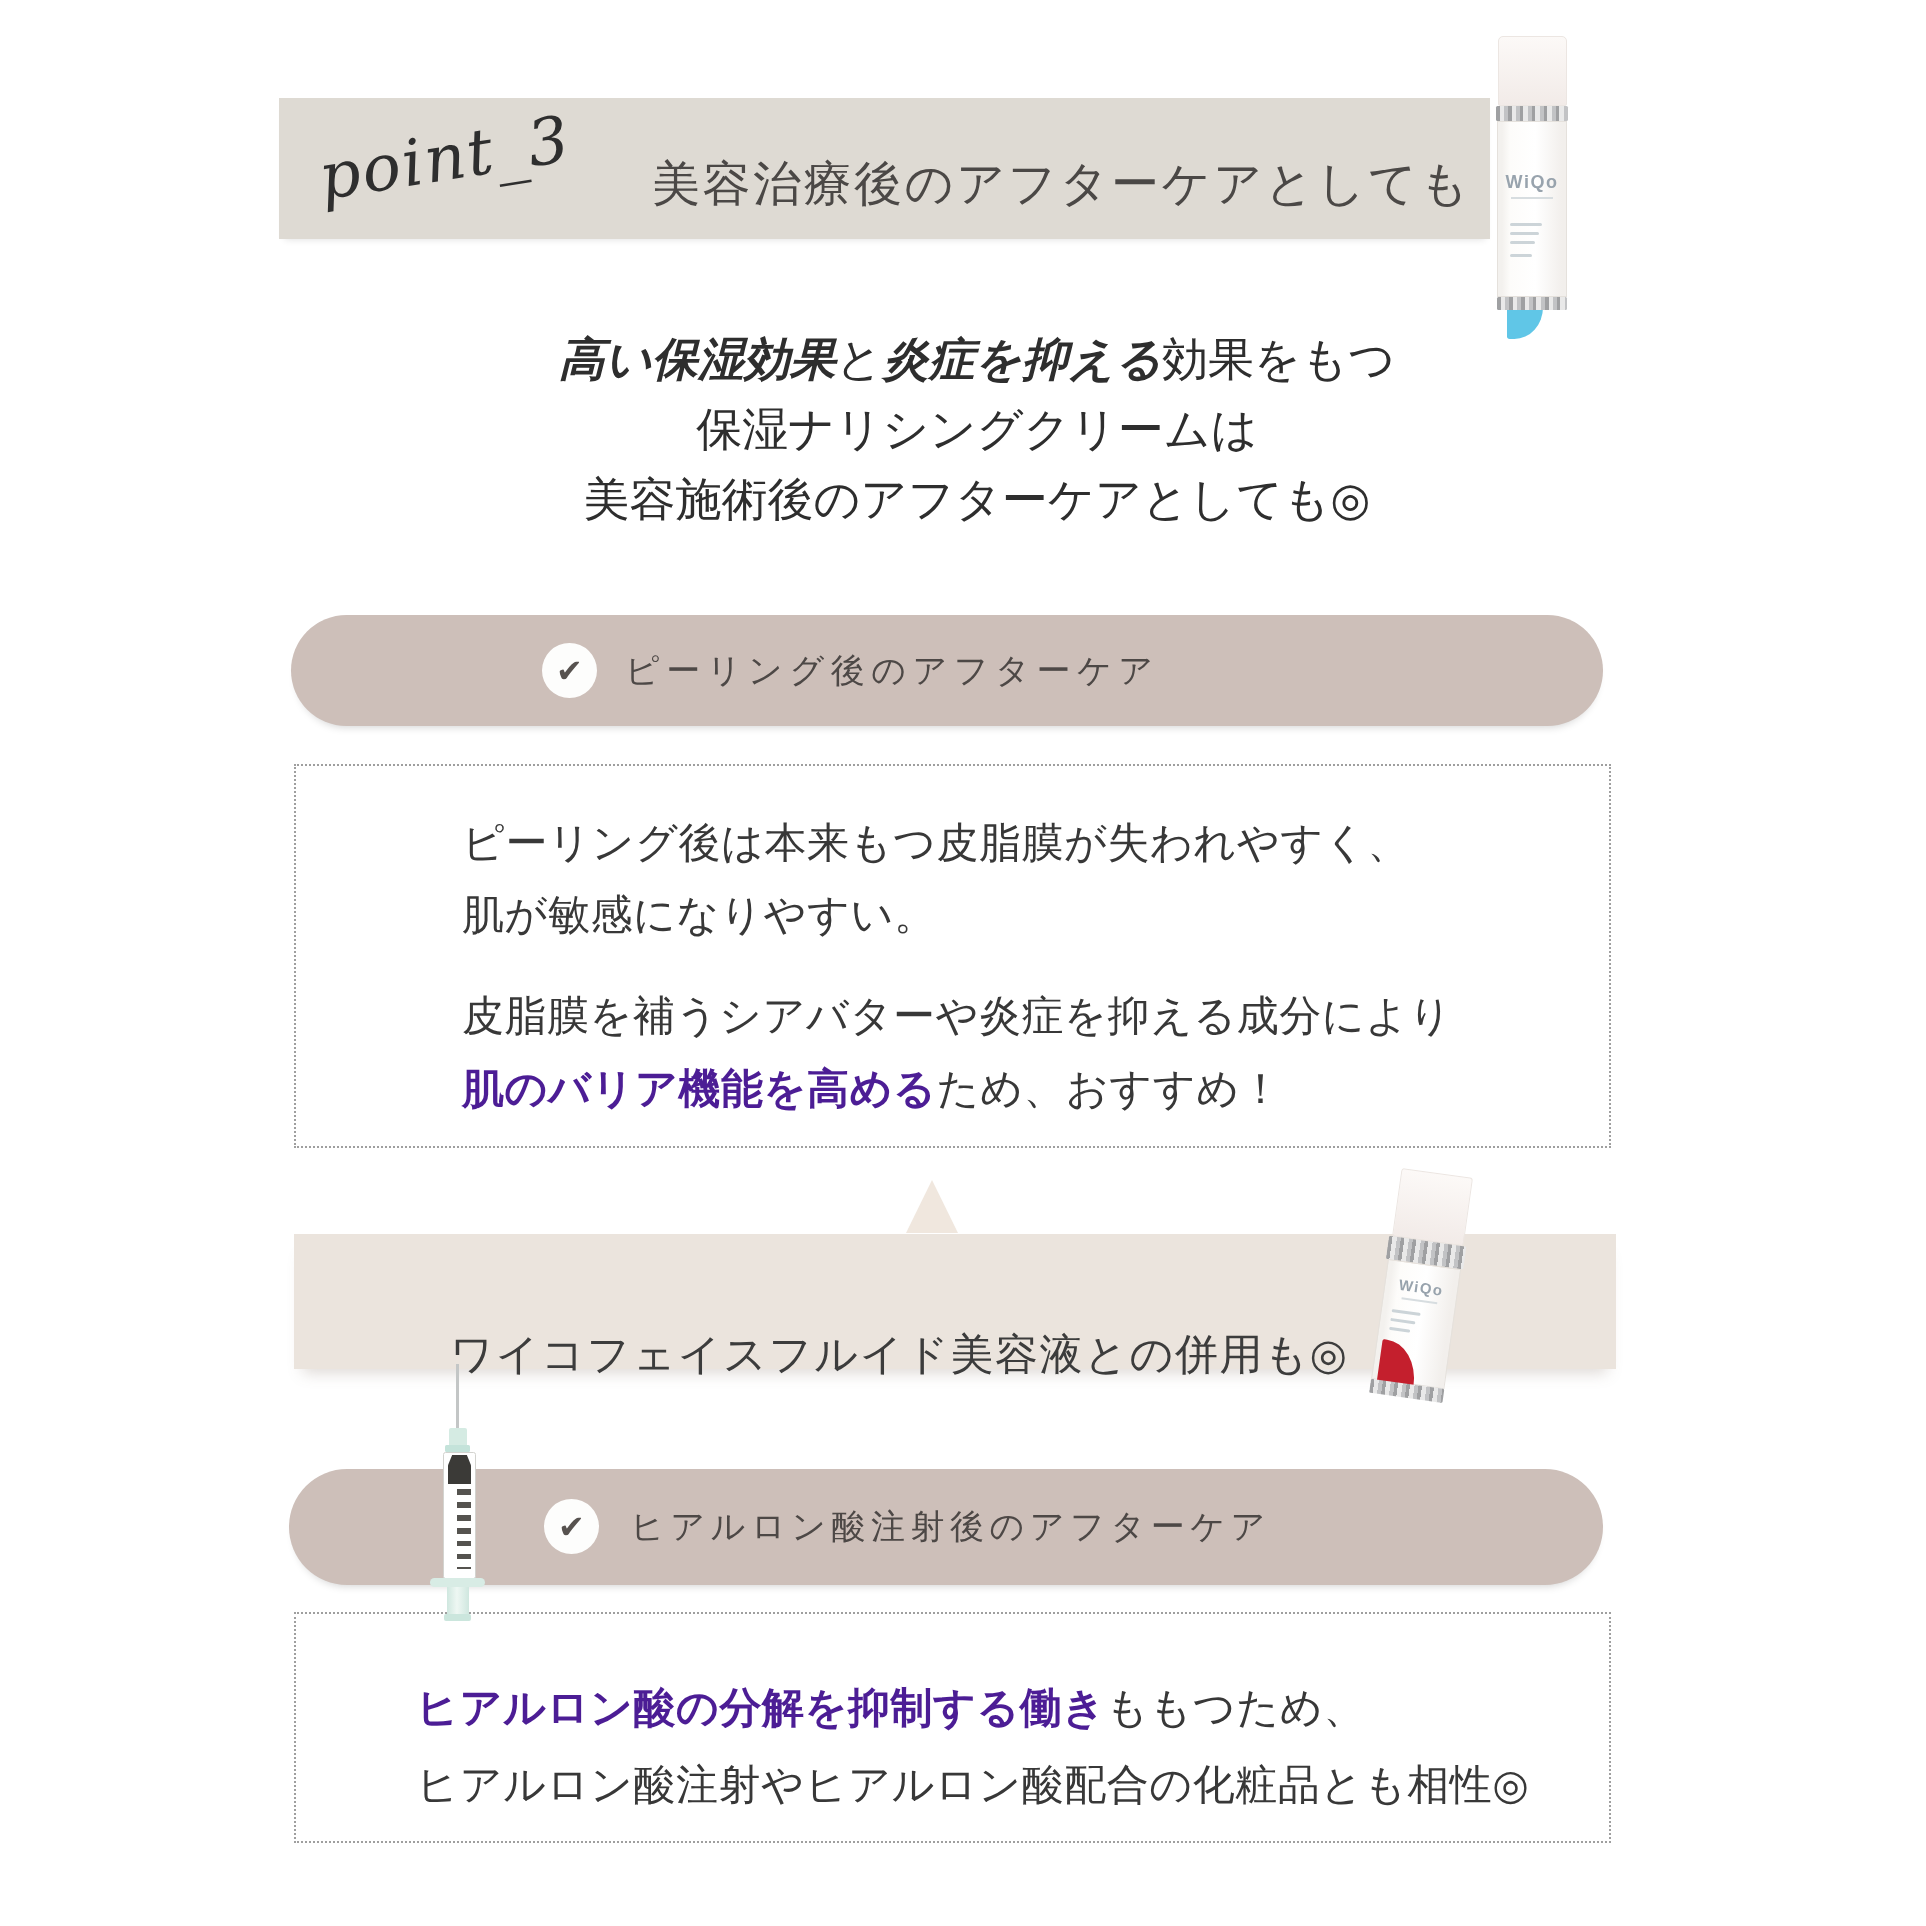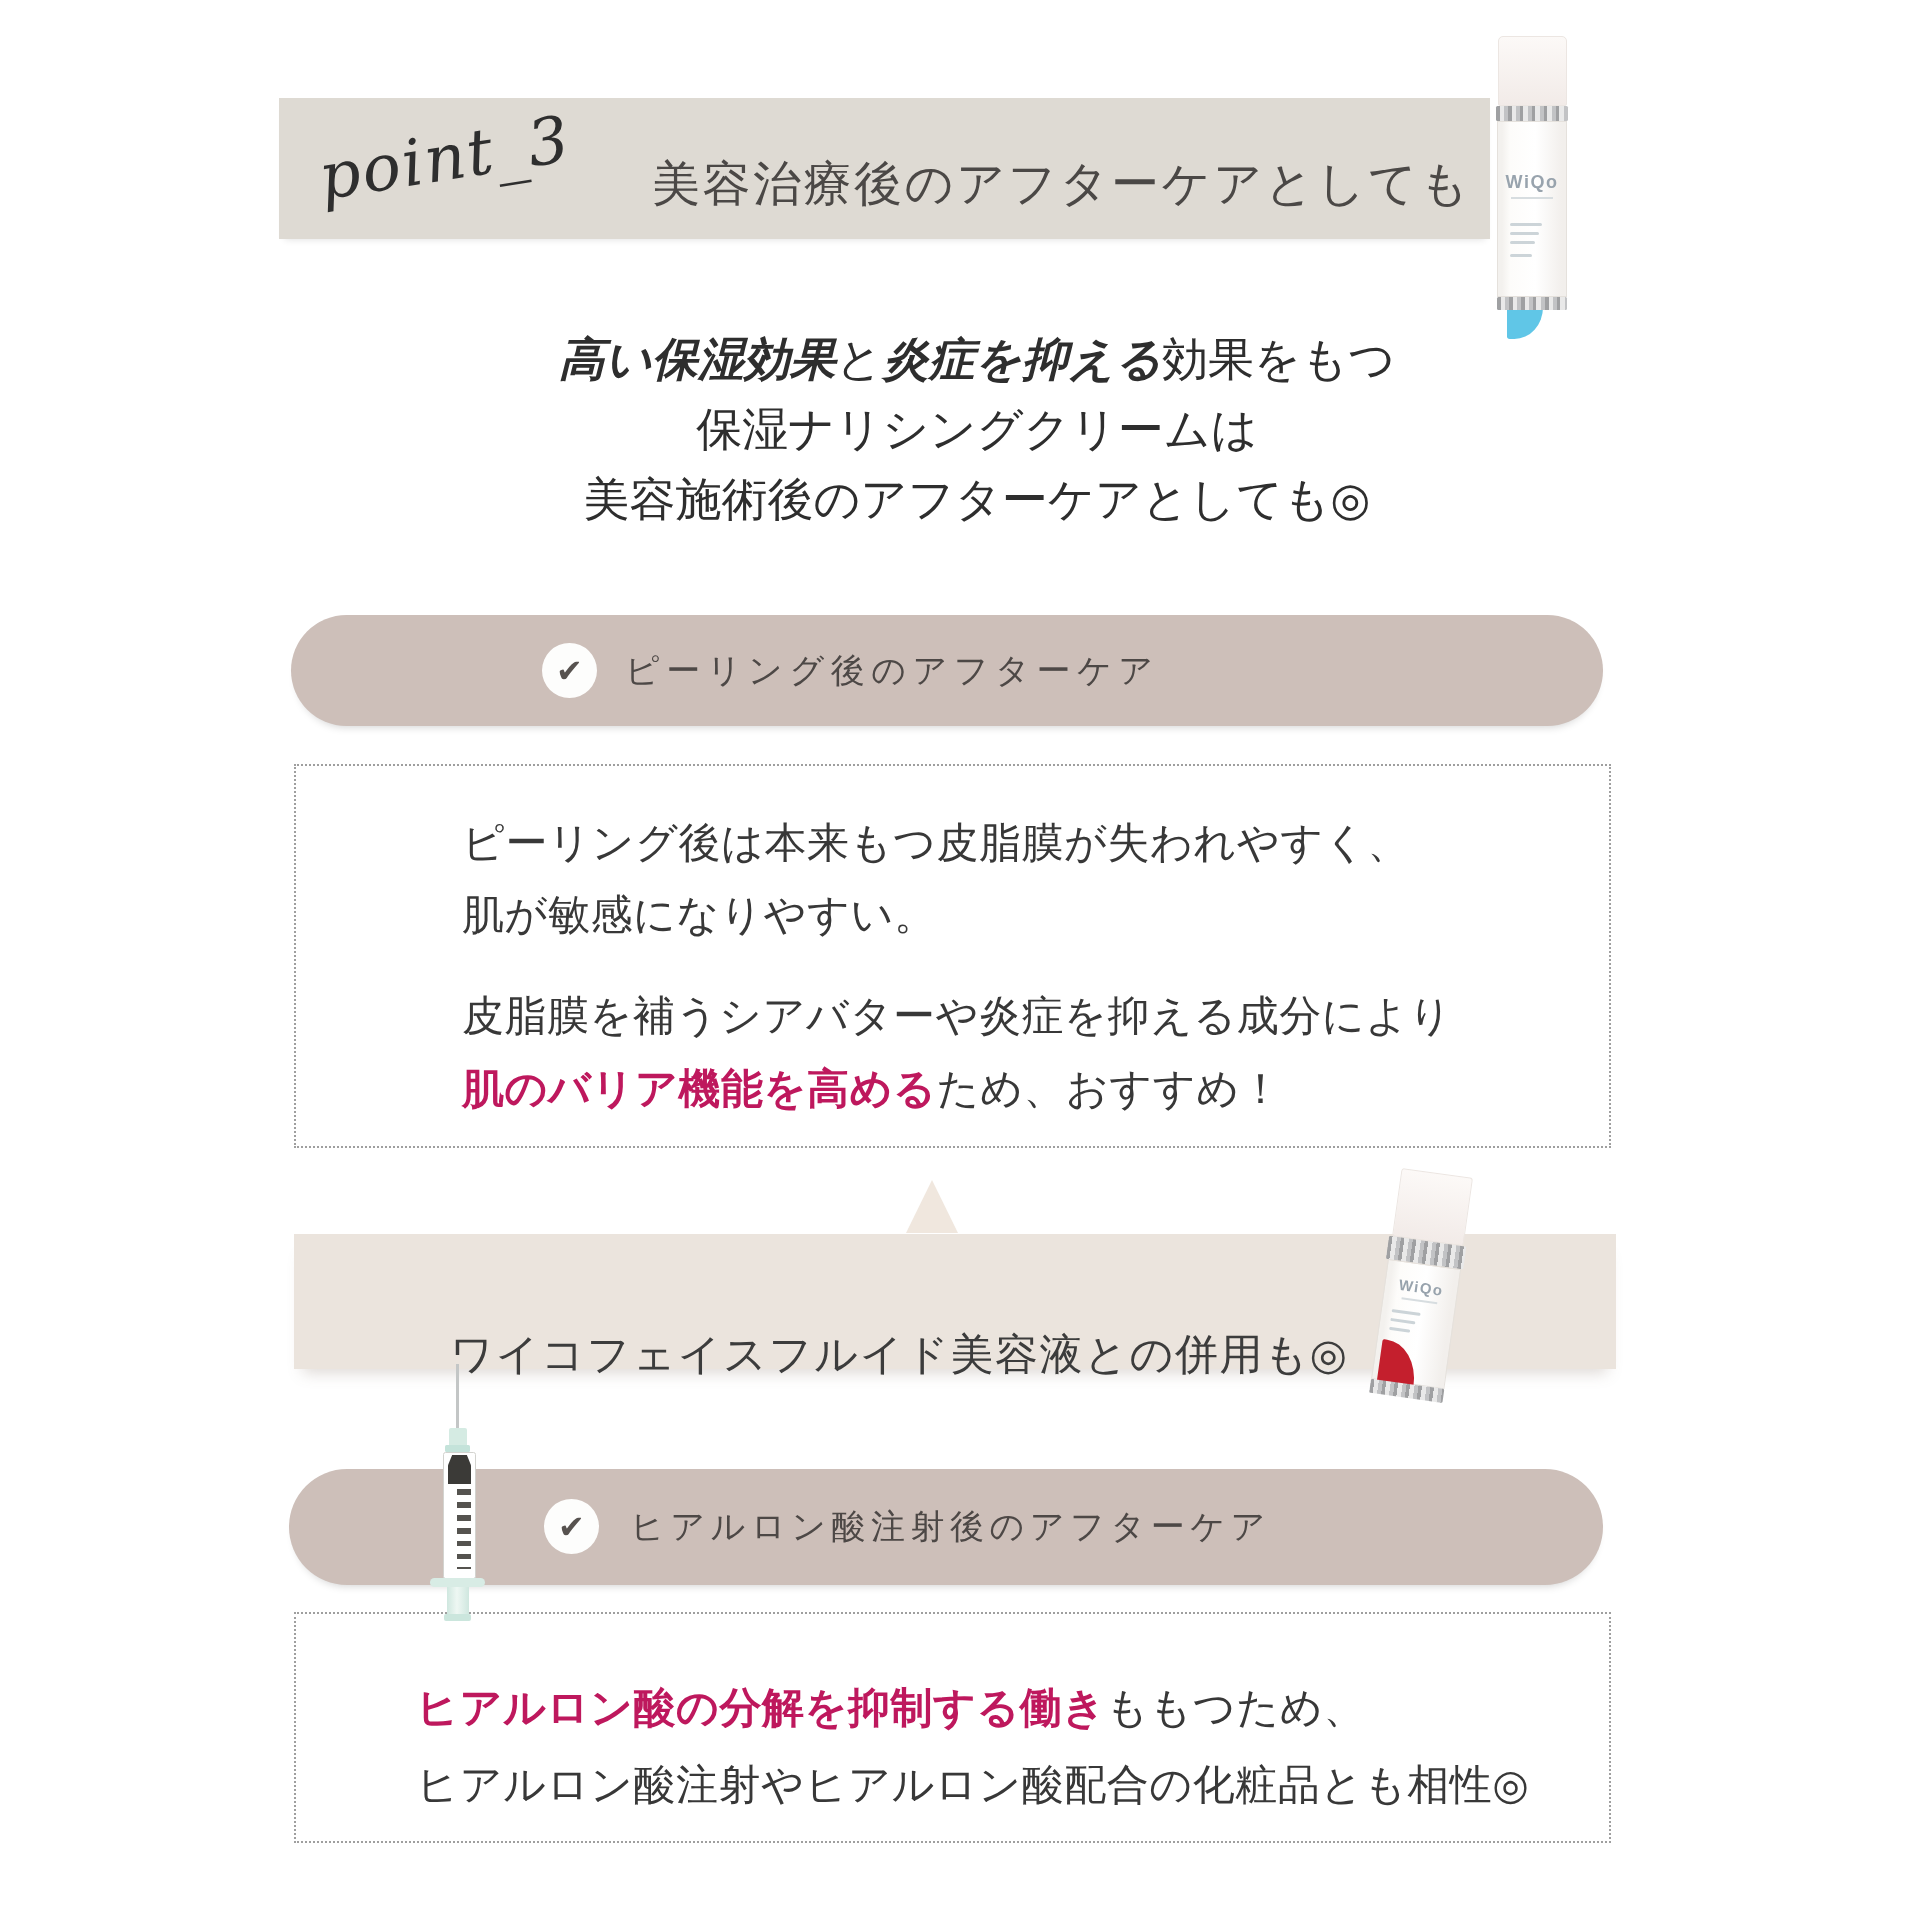--- a/index.html
+++ b/index.html
@@ -34,21 +34,21 @@
   .check-glyph{font-family:"DejaVu Sans",sans-serif;font-weight:700;font-size:32px;color:var(--check-color);}
   .pill-label{position:absolute;top:50%;transform:translateY(-50%);font-size:34px;color:#4d4846;white-space:nowrap;}
   .pill-1 .pill-label{left:334px;letter-spacing:6.5px;}
   .pill-2 .pill-label{left:341px;letter-spacing:5.5px;}
 
   
   .dotted-box{position:absolute;background:#fff;border:2px dotted var(--box-border);}
   .box-1{left:294px;top:764px;width:1317px;height:384px;}
   .box-2{left:294px;top:1612px;width:1317px;height:231px;}
   .box-line{position:absolute;font-size:42px;color:#383838;white-space:nowrap;letter-spacing:0.5px;}
-  .box-line b{font-weight:700;color:#be185d;}
+  .box-line b{font-weight:700;color:#4c1d95;}
   .box-1 .l1{left:166px;top:49px;}
   .box-1 .l2{left:166px;top:121px;}
   .box-1 .l3{left:166px;top:222px;}
   .box-1 .l4{left:166px;top:295px;}
   .box-2 .l1{left:120px;top:66px;}
   .box-2 .l2{left:120px;top:143px;}
 
   
   .triangle{position:absolute;left:906px;top:1180px;width:0;height:0;
     border-left:26px solid transparent;border-right:26px solid transparent;border-bottom:53px solid var(--triangle);}

